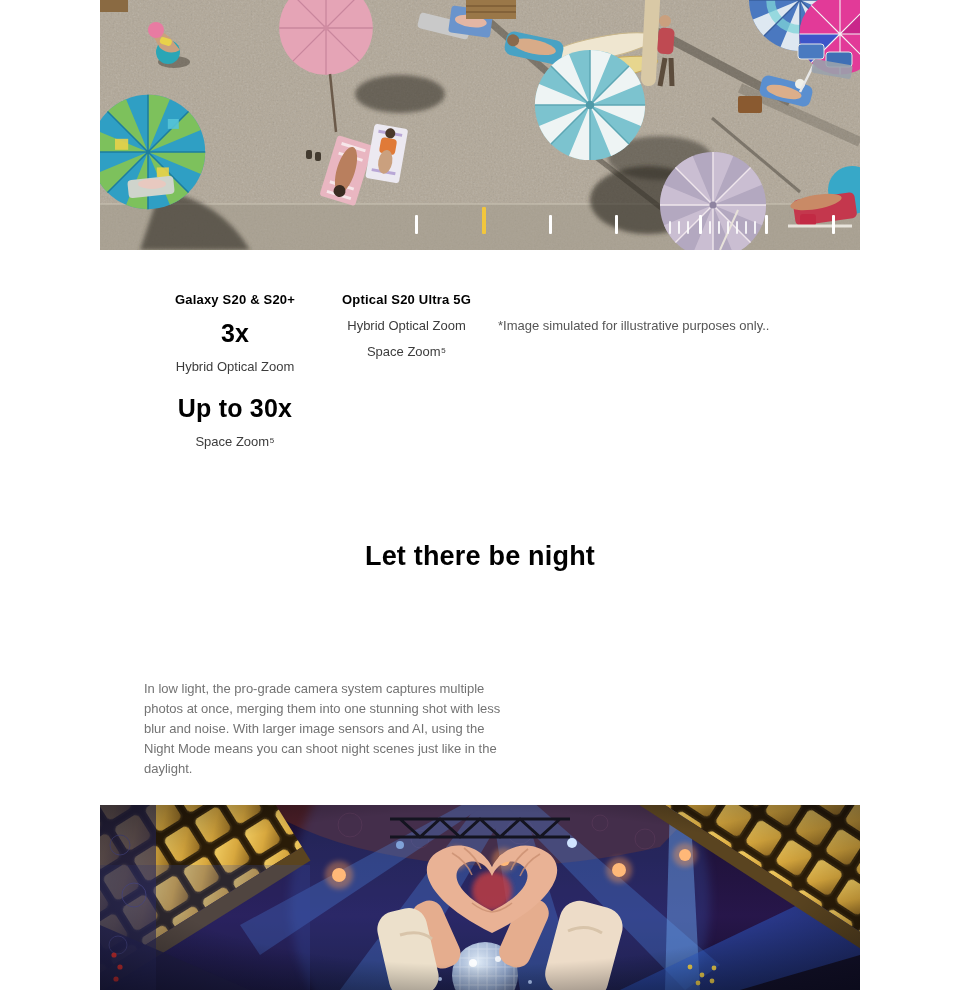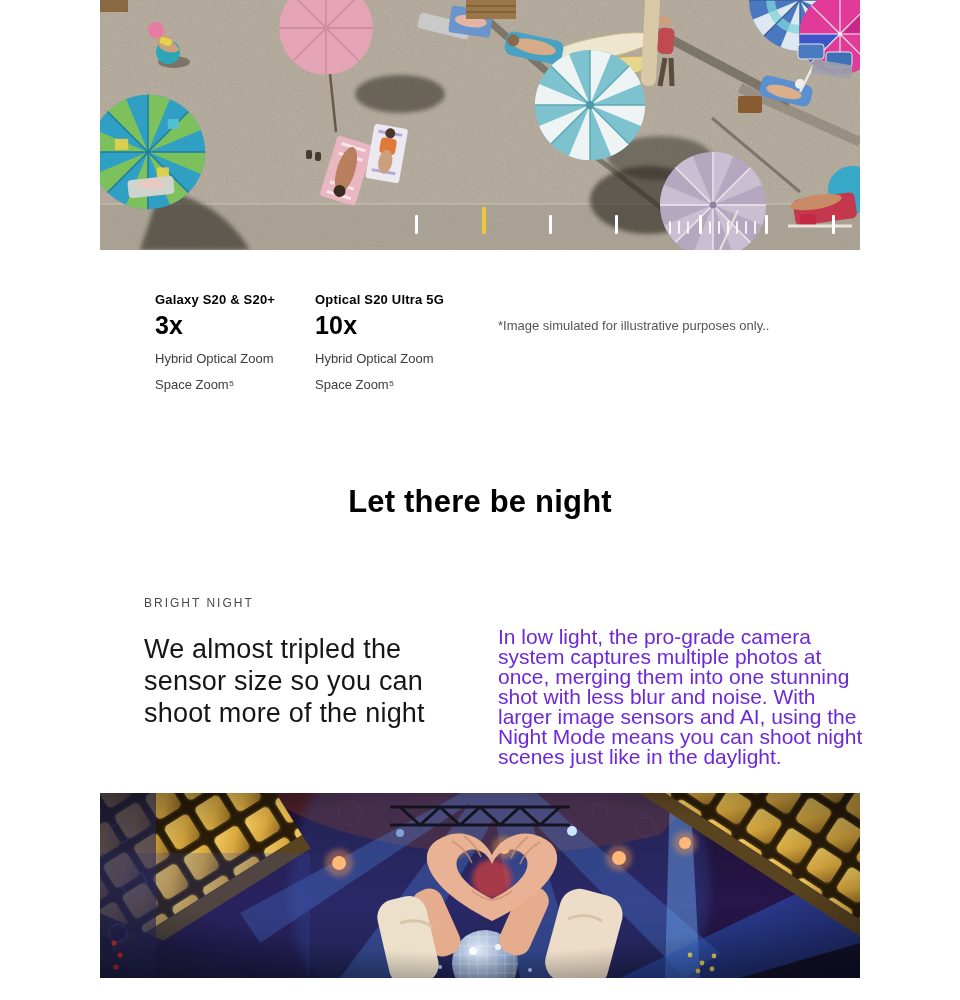--- a/index.html
+++ b/index.html
@@ -17,38 +17,38 @@
 
   
   .ruler { position:absolute; left:0; right:0; bottom:12px; height:30px; }
   .tick { position:absolute; bottom:4px; border-radius:1px; }
   .tick.major { width:3px; height:19px; }
   .tick.minor { width:2px; height:13px; opacity:.85; }
   .tick.active { width:4px; height:27px; }
 
   
   .zoom-specs { display:flex; padding-left:55px; margin-top:42px; }
-  .spec-col { width:160px; flex:none; }
+  .spec-col { width:160px; flex:none;text-align:center; }
   .spec-col.second { width:183px; }
   .model-label { font-size:13px; font-weight:bold; color:#000; letter-spacing:.2px; }
-  .big-value { font-size:25px; font-weight:bold; color:#000; margin-top:4px; letter-spacing:.2px; }
+  .big-value { font-size:25px; font-weight:bold; color:#000; margin-top:12px; letter-spacing:.2px; }
   .sub-label { font-size:13px; color:#3c3c3c; margin-top:11px; }
   .big-value.space { margin-top:20px; }
   .desc-col { width:368px; flex:none; margin-top:-4px; }
   .desc-col p.body { font-size:15px; line-height:19px; color:#222; }
   .disclaimer { font-size:13px; color:#555; margin-top:30px; }
 
   
-  .night-title { margin-top:92px; text-align:center; font-size:31px; font-weight:bold; color:#000; letter-spacing:.2px; }
+  .night-title { margin-top:92px; text-align:center; font-size:27px; font-weight:bold; color:#000; letter-spacing:.2px; }
   .night-section { display:flex; margin-top:76px; padding-left:44px; }
   .night-left { width:354px; flex:none; }
   .eyebrow { font-size:12px; letter-spacing:2px; color:#4a4a4a; }
   .night-heading { margin-top:23px; font-size:27px; font-weight:normal; line-height:32px; color:#161616; width:330px; letter-spacing:.2px; }
   .night-right { width:368px; flex:none; padding-top:31px; }
-  .night-right p { font-size:21px; line-height:20px; color:#6d28d9; }
+  .night-right p { font-size:13px; line-height:20px; color:#737373; }
 
   .concert { margin-top:26px; height:185px; }
 </style>
 </head>
 <body>
 
 <div class="photo">
   <svg width="760" height="250" viewBox="0 0 760 250">
     <defs>
       <filter id="sand" x="0%" y="0%" width="100%" height="100%">
@@ -244,40 +244,36 @@
     </div>
 </div>
 
 <div class="content">
 
   <section class="zoom-specs">
     <div class="spec-col">
       <div class="model-label">Galaxy S20 &amp; S20+</div>
       <div class="big-value">3x</div>
       <div class="sub-label">Hybrid Optical Zoom</div>
+      <div class="big-value space">Up to 30x</div>
       <div class="sub-label">Space Zoom⁵</div>
     </div>
     <div class="spec-col second">
       <div class="model-label">Optical S20 Ultra 5G</div>
-      <div class="big-value">10x</div>
       <div class="sub-label">Hybrid Optical Zoom</div>
       <div class="sub-label">Space Zoom⁵</div>
     </div>
     <div class="desc-col">
       <p class="disclaimer">*Image simulated for illustrative purposes only..</p>
     </div>
   </section>
 
   <h2 class="night-title">Let there be night</h2>
 
   <section class="night-section">
-    <div class="night-left">
-      <div class="eyebrow">BRIGHT NIGHT</div>
-      <h3 class="night-heading">We almost tripled the sensor size so you can shoot more of the night</h3>
-    </div>
     <div class="night-right">
       <p>In low light, the pro-grade camera system captures multiple photos at once, merging them into one stunning shot with less blur and noise. With larger image sensors and AI, using the Night Mode means you can shoot night scenes just like in the daylight.</p>
     </div>
   </section>
 </div>
 
 <div class="photo concert">
   <svg width="760" height="185" viewBox="0 0 760 185">
     <defs>
       <linearGradient id="bgGrad" x1="0" y1="0" x2="0" y2="1">

